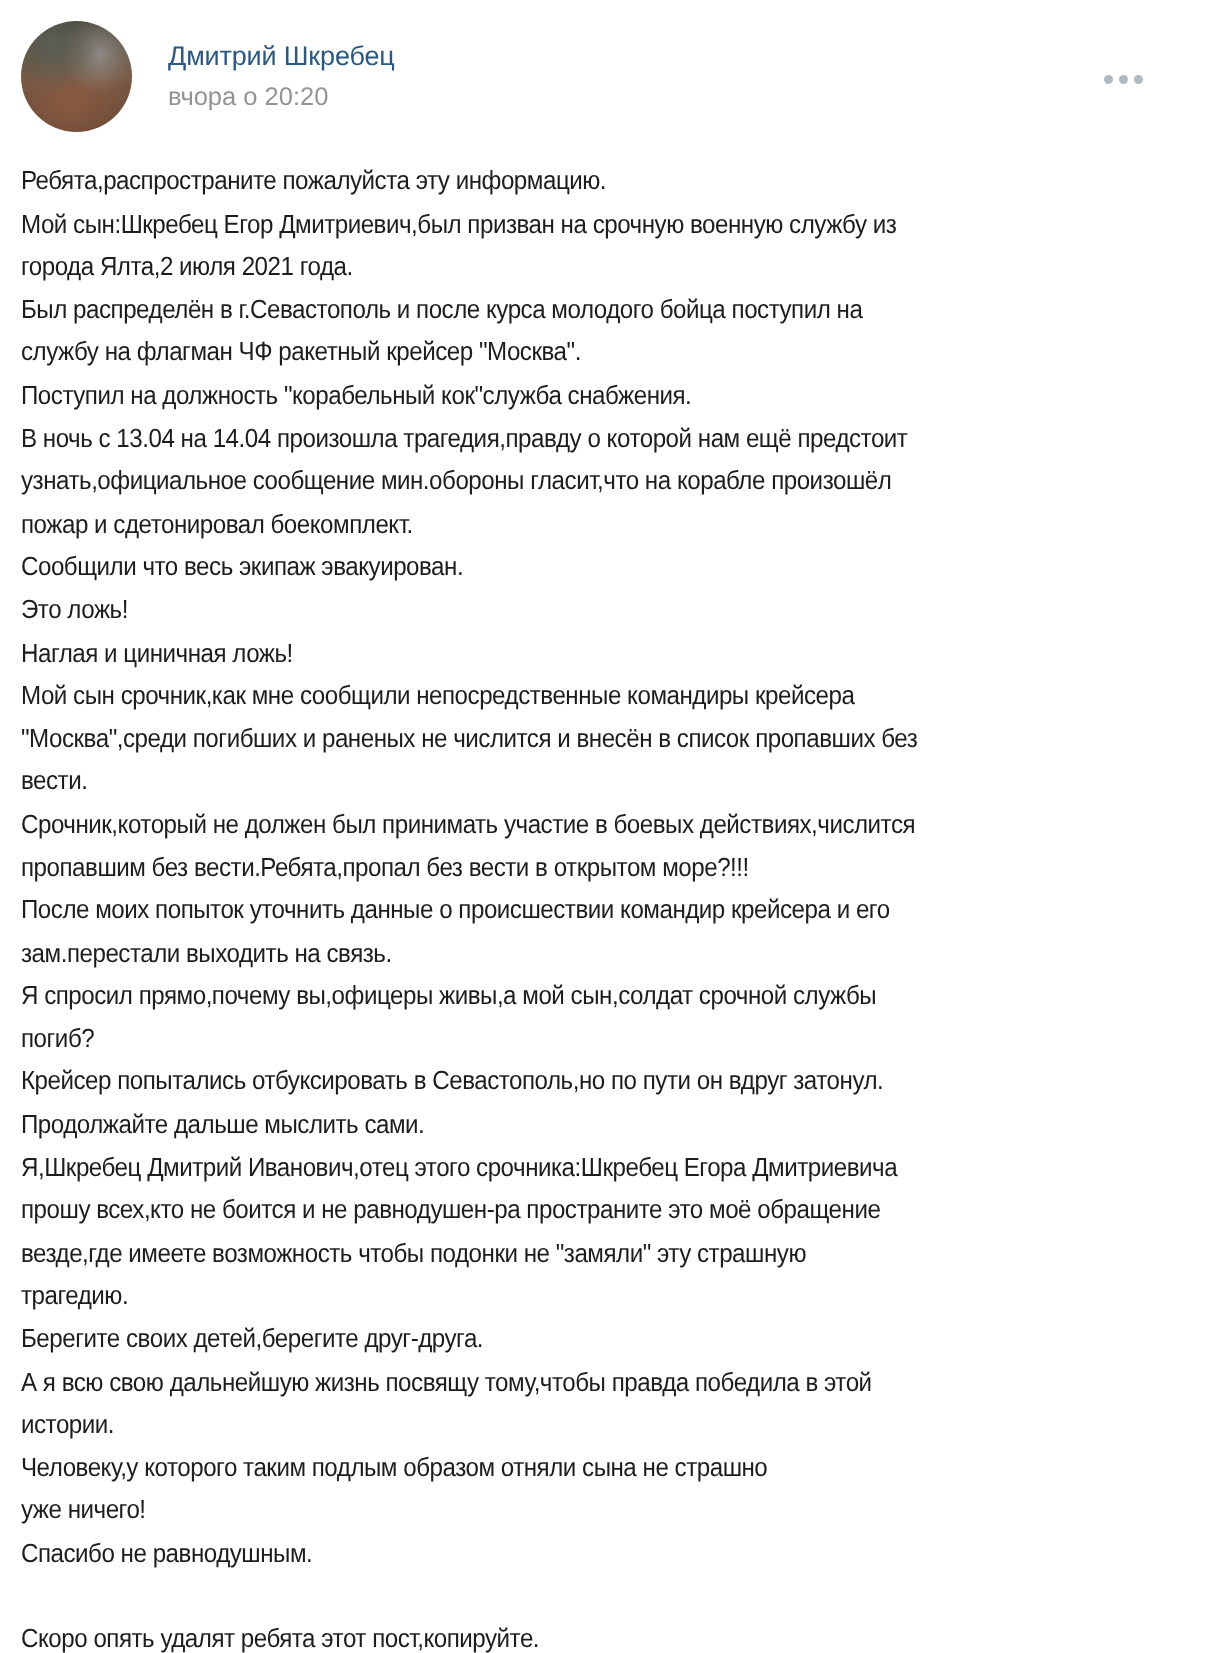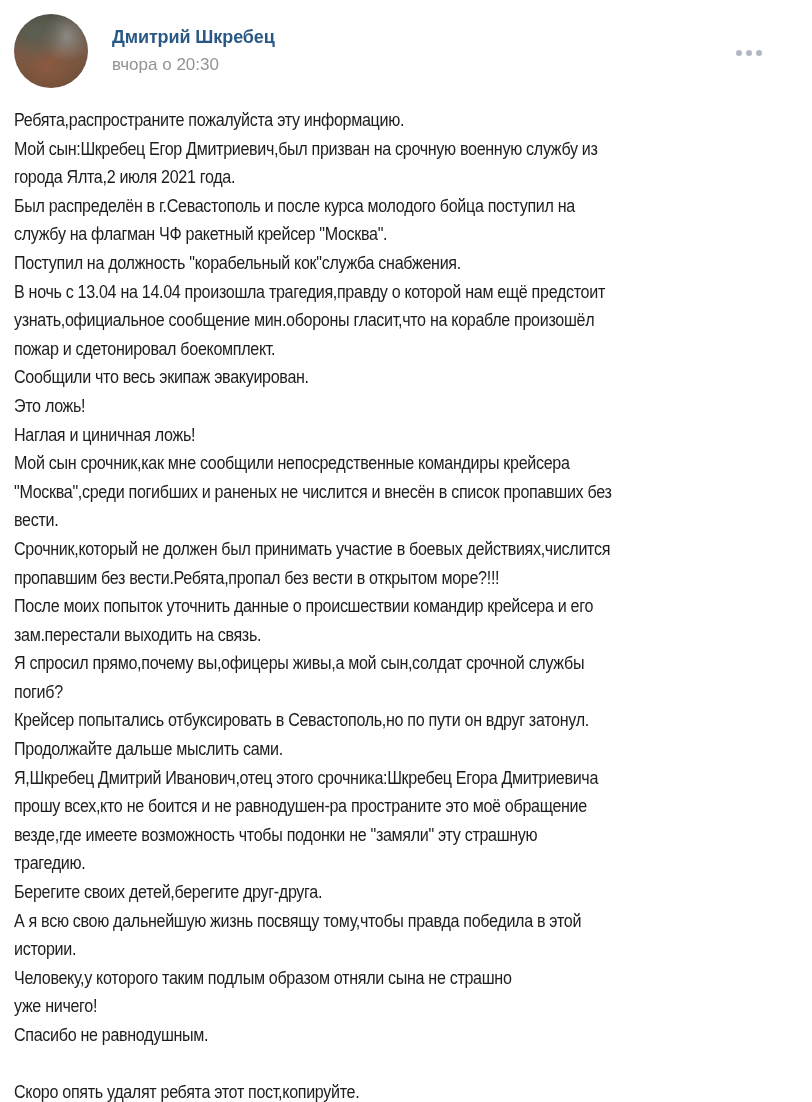--- a/index.html
+++ b/index.html
@@ -6,39 +6,39 @@
   body { width: 812px; height: 1102px; position: relative; overflow: hidden;
          font-family: "Liberation Sans", "DejaVu Sans", sans-serif; }
   .post { position: absolute; left: 0; top: 0; width: 812px; height: 1102px; }
   .header { position: absolute; left: 14px; top: 14px; width: 784px; height: 76px; }
   .avatar { position: absolute; left: 0; top: 0; width: 74px; height: 74px; border-radius: 50%;
             background:
               radial-gradient(circle at 30% 25%, #5a6055 0%, rgba(90,96,85,0) 40%),
               radial-gradient(circle at 70% 30%, #8c8a84 0%, rgba(140,138,132,0) 35%),
               radial-gradient(circle at 45% 70%, #8a5a40 0%, rgba(138,90,64,0) 55%),
               linear-gradient(180deg, #4a4a40 0%, #7a5a44 50%, #6a4a38 100%); }
-  .author { position: absolute; left: 98px; top: 13px; font-size: 18px; font-weight: bold;
+  .author { position: absolute; left: 98px; top: 13px; font-size: 18px; font-weight: normal;
             color: #2a5885; letter-spacing: -0.1px; }
   .time { position: absolute; left: 98px; top: 41px; font-size: 17px; color: #939393; }
   .more { position: absolute; right: 36px; top: 35px; width: 26px; height: 8px;
           display: flex; justify-content: space-between; align-items: center; }
   .more span { width: 6px; height: 6px; border-radius: 50%; background: #b1b8c2; display: block; }
   .body { position: absolute; left: 14px; top: 106px; width: 780px; font-size: 17.5px;
           line-height: 28.6px; color: #1d1d1d; letter-spacing: -0.35px; transform: scaleX(0.92);
           transform-origin: left top; width: 848px; }
   .line { display: block; white-space: nowrap; height: 28.6px; }
 </style>
 </head>
 <body>
 
 <div class="post">
   <div class="header">
     <div class="avatar"></div>
     <div class="author">Дмитрий Шкребец</div>
-    <div class="time">вчора о 20:30</div>
+    <div class="time">вчора о 20:20</div>
     <div class="more">
       <span></span>
       <span></span>
       <span></span>
     </div>
   </div>
 
   <div class="body" id="post-body">
     <span class="line">Ребята,распространите пожалуйста эту информацию.</span>
     <span class="line">Мой сын:Шкребец Егор Дмитриевич,был призван на срочную военную службу из</span>

